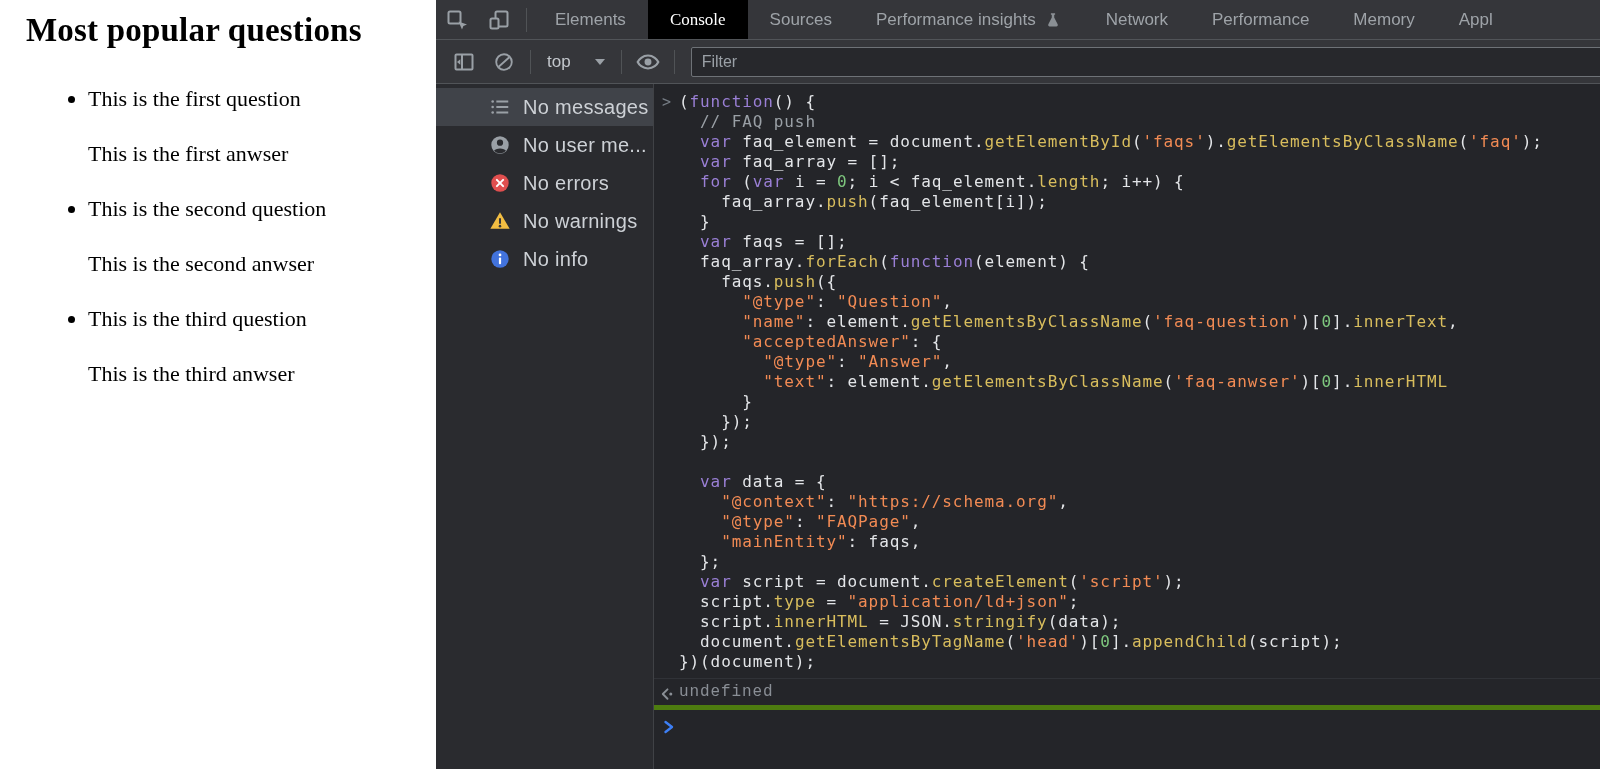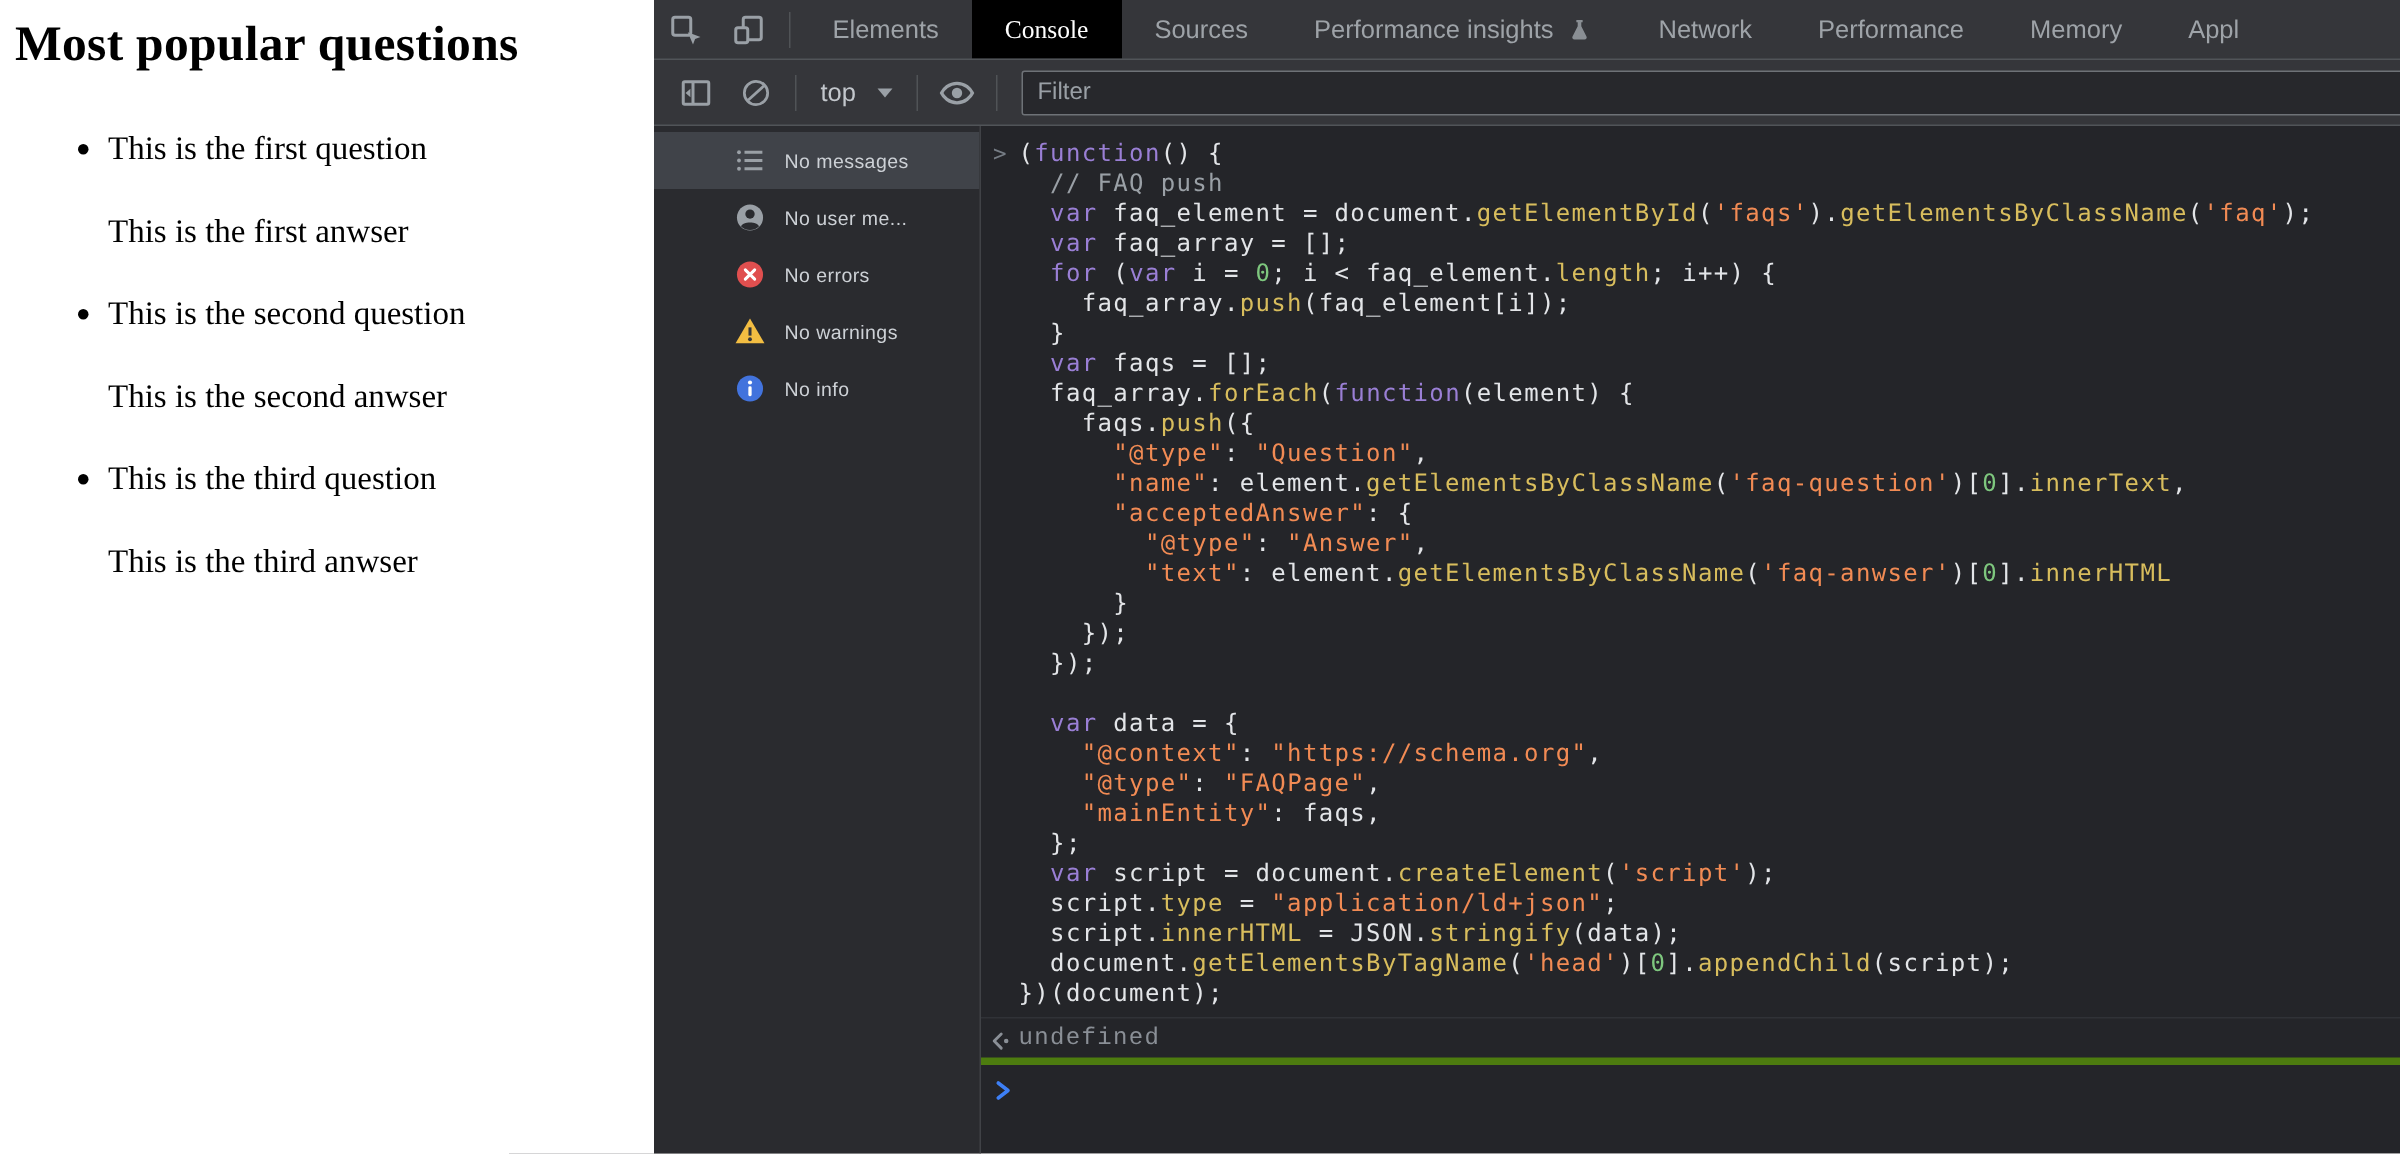--- a/index.html
+++ b/index.html
@@ -1,21 +1,21 @@
 <!DOCTYPE html>
 <html style="--kw: #9a7fd5; --str: #f28b54; --fn: #d8bd5d; --num: #7ec77e; --com: #9aa0a6; --code-text: #e3e5e8;"><head>
 <meta charset="utf-8">
 <style>
   * { box-sizing: border-box; margin: 0; padding: 0; }
   html, body { width: 1600px; height: 769px; overflow: hidden; background: #fff; }
   body { position: relative; font-family: "Liberation Sans", sans-serif; }
 
   
   .page {
-    position: absolute; left: 0; top: 0; width: 436px; height: 769px;
+    position: absolute; left: 16px; top: 0; width: 436px; height: 769px;
     background: #ffffff; color: #000; font-family: "Liberation Serif", serif;
     overflow: hidden;
   }
   .page h1 { font-size: 33px; font-weight: bold; margin: 12px 0 0 10px; letter-spacing: 0.2px; }
   .page ul { margin: 36px 0 0 0; padding-left: 72px; }
   .page li { font-size: 22px; line-height: 28px; margin-bottom: 27px; }
   .page li .answer { margin-top: 27px; }
 
   
   .devtools {
@@ -39,41 +39,41 @@
   .tab.active { background: #000000; color: #ffffff; font-family: Liberation Serif, serif; }
   .tab:first-of-type { margin-left: 14px; }
 
   
   .toolbar {
     height: 44px; flex: 0 0 44px; background: #35363a;
     border-bottom: 1px solid #515458;
     display: flex; align-items: center; padding-left: 8px;
   }
   .toolbar .tb-iconbtn { width: 40px; }
-  .context-select { display: flex; align-items: center; gap: 14px; padding: 0 10px; color: #c3c7cc; }
+  .context-select { display: flex; align-items: center; gap: 24px; padding: 0 10px; color: #c3c7cc; }
   .caret-down {
     width: 0; height: 0; border-left: 5px solid transparent; border-right: 5px solid transparent;
     border-top: 6px solid #9aa0a6; display: inline-block;
   }
   .filter-input {
     flex: 1; height: 30px; margin-left: 10px; background: #27282c;
     border: 1px solid #6e7277; border-radius: 2px; color: #dfe3e7;
     font-size: 16px; font-family: "Liberation Sans", sans-serif; padding: 0 10px; outline: none;
   }
   .filter-input::placeholder { color: #9aa0a6; }
 
   
   .content { flex: 1; display: flex; min-height: 0; }
   .sidebar {
     width: 218px; flex: 0 0 218px; background: #2a2b2f;
     border-right: 1px solid #404246; padding-top: 4px; overflow: hidden;
   }
   .side-item {
     height: 38px; display: flex; align-items: center; gap: 12px;
-    padding-left: 53px; color: #cdd1d6; font-size: 13px; letter-spacing: 0.3px; white-space: nowrap;
+    padding-left: 53px; color: #cdd1d6; font-size: 20px; letter-spacing: 0.3px; white-space: nowrap;
   }
   .side-item.selected { background: #404349; }
   .side-item .icon { width: 22px; height: 22px; flex: 0 0 22px; display: flex; align-items: center; justify-content: center; }
 
   
   .console {
     flex: 1; overflow: hidden; position: relative;
     font-family: "DejaVu Sans Mono", monospace;
     font-size: 16px; letter-spacing: 0.9px; line-height: 20px; color: #e3e5e8;
   }

